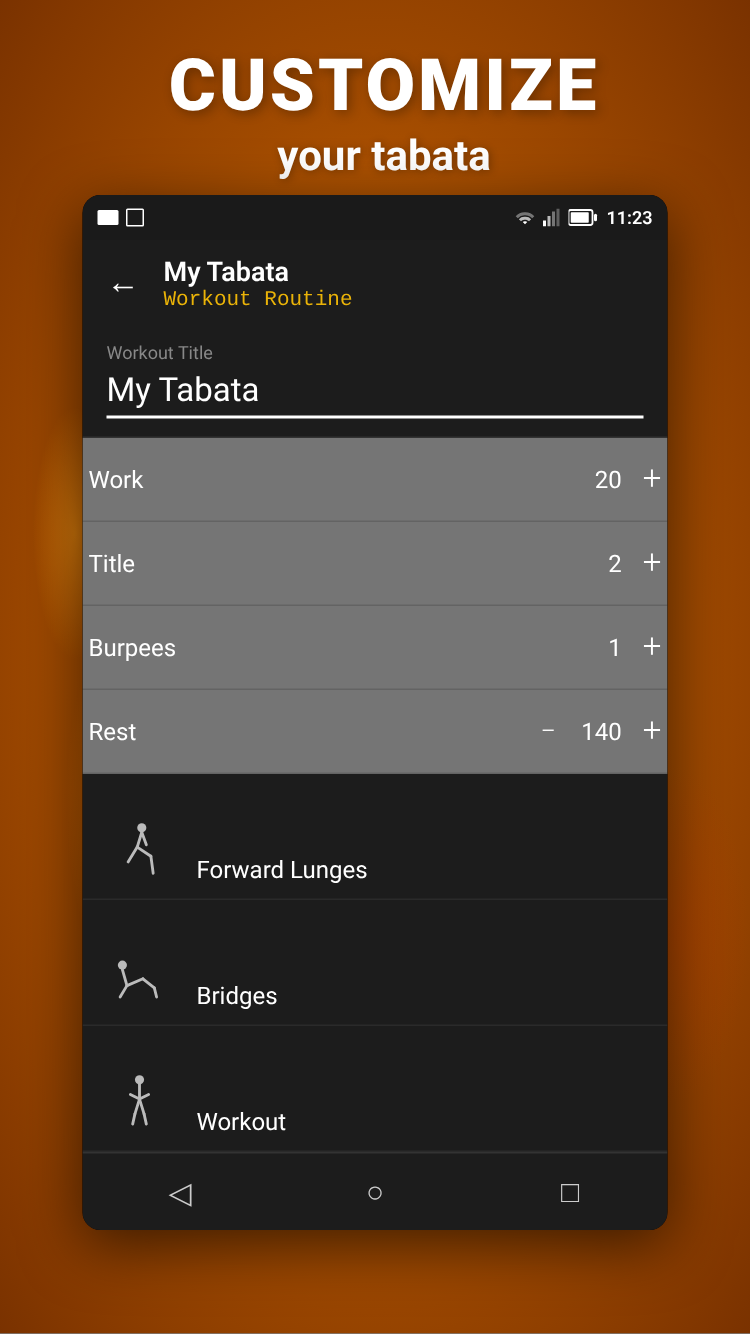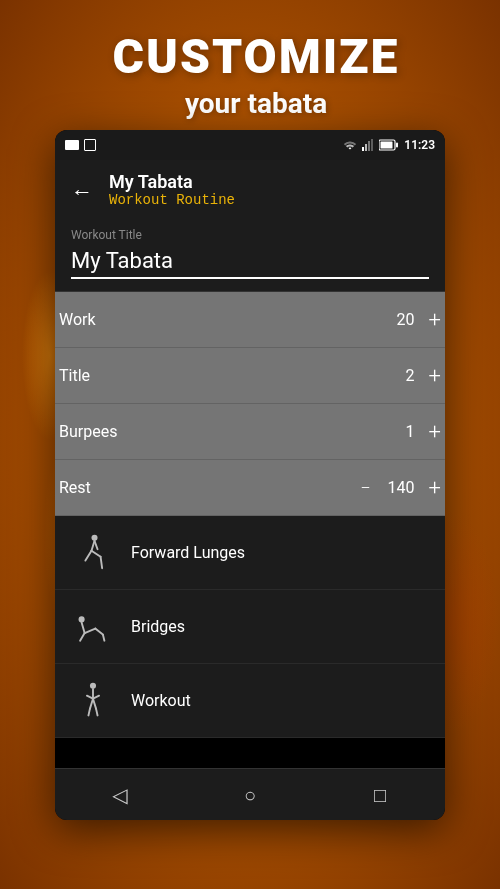--- a/index.html
+++ b/index.html
@@ -199,25 +199,25 @@
       font-size: 18px;
     }
 
     
     .exercise-section {
       background: #1c1c1c;
     }
 
     .exercise-row {
       display: flex;
-      align-items: center;
+      align-items: flex-end;
       padding: 10px 16px;
       gap: 16px;
       border-bottom: 1px solid #2a2a2a;
-      height: 74px;
+      height: 84px;
     }
 
     .exercise-icon {
       width: 44px;
       height: 44px;
       display: flex;
       align-items: center;
       justify-content: center;
       flex-shrink: 0;
     }

